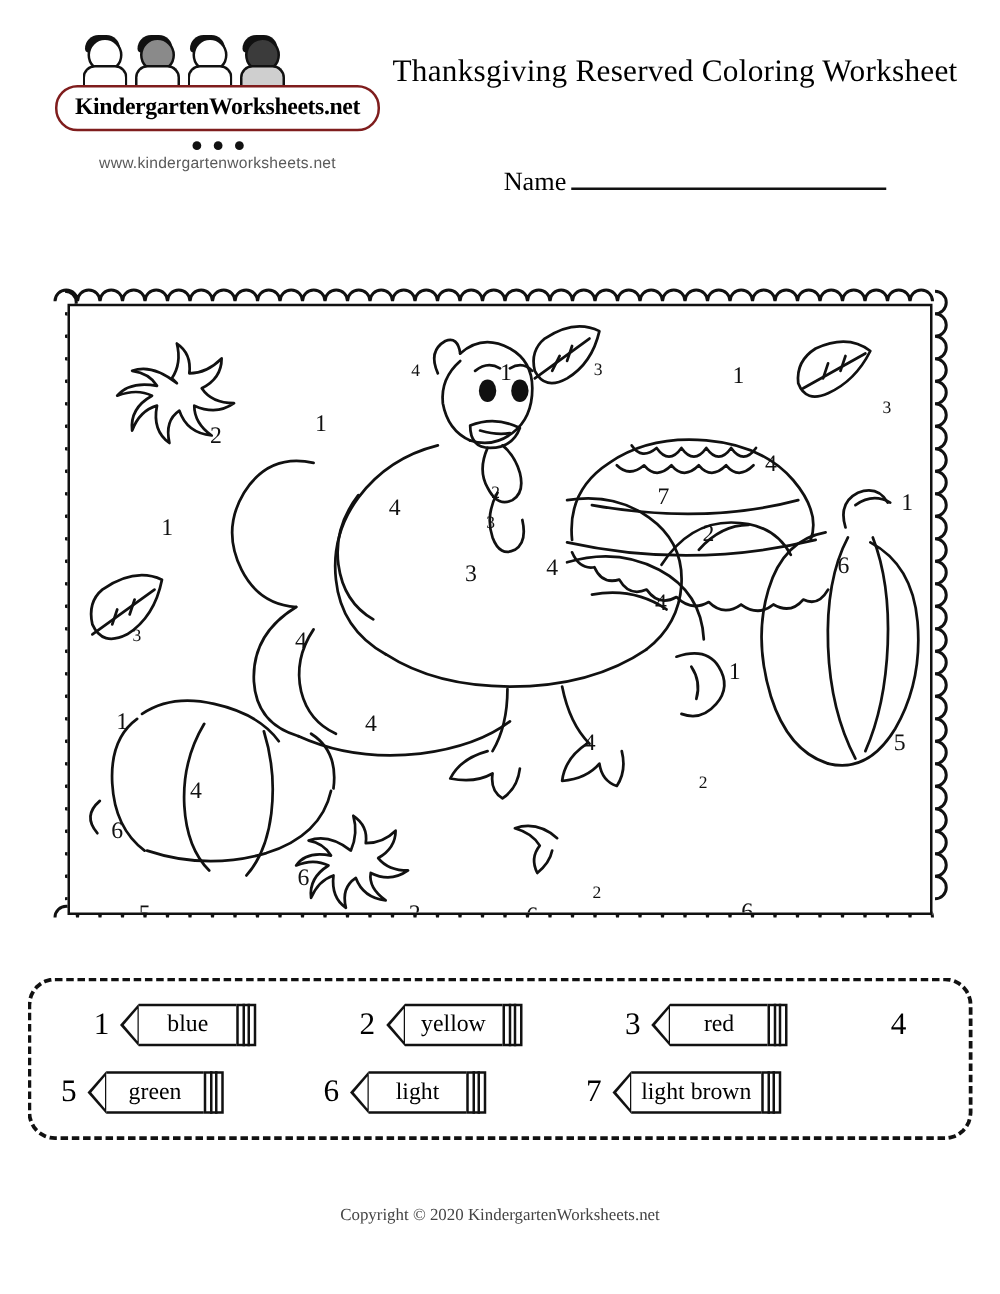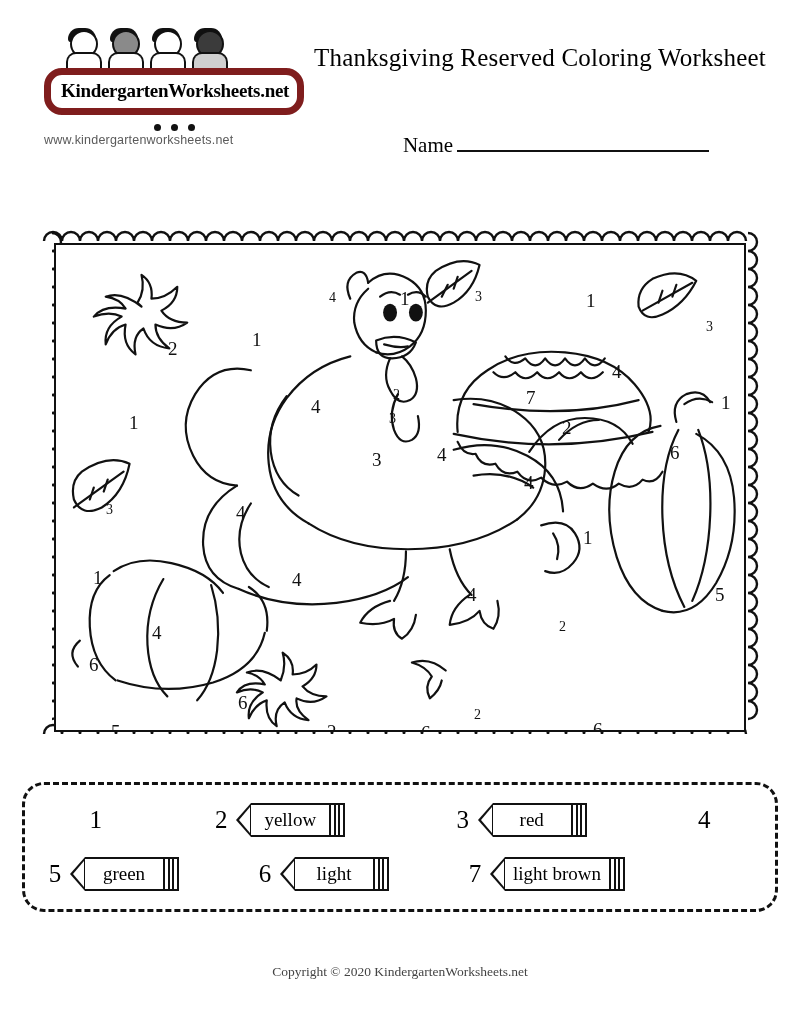--- a/index.html
+++ b/index.html
@@ -68,21 +68,21 @@
     border-bottom: none;
     background: #fff;
   }
   .kid.dark .head { background: #3b3b3b; }
   .kid.dark .body { background: #cfcfcf; }
   .kid.k2 .head { background: #8a8a8a; }
   .logo-banner {
     position: relative;
     margin-top: -6px;
     background: #ffffff;
-    border: 7px solid #7f1d1d;
+    border: 2px solid #7f1d1d;
     border-radius: 18px;
     padding: 5px 10px 6px 10px;
     text-align: center;
   }
   .logo-banner .t1 {
     font-family: "Liberation Serif", serif;
     font-weight: bold;
     font-size: 19px;
     letter-spacing: -0.3px;
     white-space: nowrap;
@@ -95,21 +95,21 @@
   }
   .logo-dots span {
     display: inline-block;
     width: 7px;
     height: 7px;
     background: #111;
     border-radius: 50%;
     margin: 0 5px;
   }
   .site-url {
-    text-align: left;
+    text-align: center;
     font-size: 12.5px;
     color: #5a5a5a;
     margin-top: 4px;
     letter-spacing: 0.2px;
   }
   .title {
     position: absolute;
     left: 300px;
     top: 44px;
     width: 480px;
@@ -466,20 +466,25 @@
         <div class="num" style="left: 537px; top: 475px;">6</div>
         <div class="num" style="left: 55px; top: 477px;">5</div>
       </div>
   </div>
 </div>
 
 <div class="legend">
   <div class="legend-row r1">
     <div class="legend-item">
       <span class="key">1</span>
+      <span class="crayon">
+        <span class="tip"></span>
+        <span class="body">blue</span>
+        <span class="cap"></span>
+      </span>
     </div>
     <div class="legend-item">
       <span class="key">2</span>
       <span class="crayon">
         <span class="tip"></span>
         <span class="body">yellow</span>
         <span class="cap"></span>
       </span>
     </div>
     <div class="legend-item">

